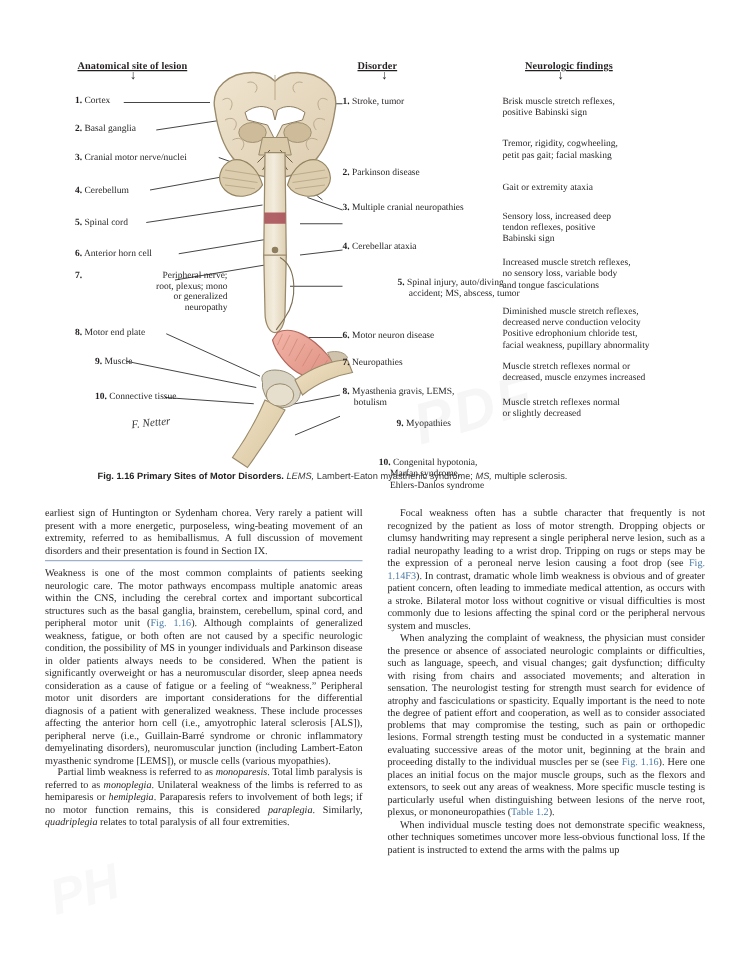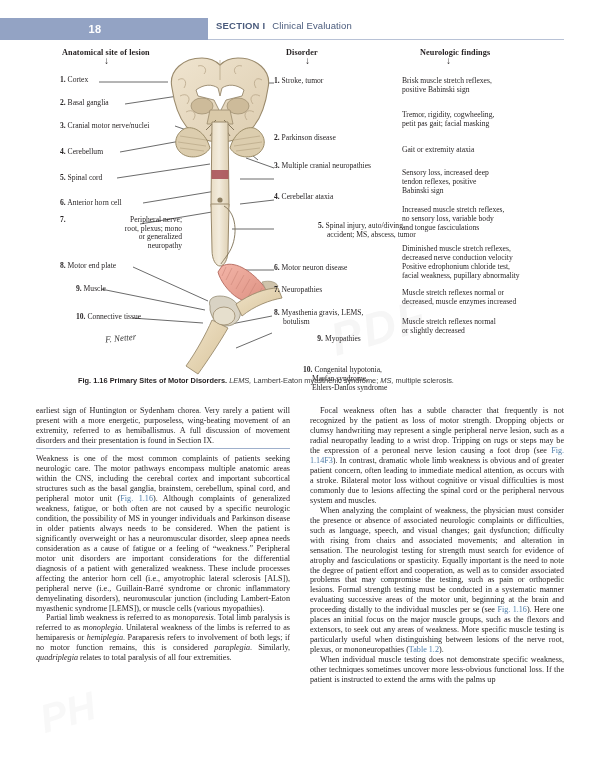--- a/index.html
+++ b/index.html
@@ -36,21 +36,21 @@
     position:absolute;left:208px;top:21px;width:356px;height:1.4px;
     background:#b8c2d6;
   }
 
   
   .figure{position:absolute;left:0;top:48px;width:600px;height:350px;}
 
   .col-head{
     font-family:"Liberation Serif",serif;
     font-weight:700;font-size:8.2px;color:#231f20;
-    text-align:center;letter-spacing:.1px;
+    text-align:center;letter-spacing:.1px;text-decoration:underline;
   }
   .col-arrow{
     font-family:"Liberation Sans",sans-serif;
     font-size:10px;line-height:8px;text-align:center;color:#231f20;
   }
 
   
   .col-left{position:absolute;left:60px;top:0;width:125px;}
   .col-left .col-head{text-align:left;padding-left:2px;}
   .col-left .col-arrow{text-align:left;padding-left:44px;}
@@ -135,29 +135,20 @@
     font-size:40px;font-weight:700;font-style:italic;
     color:rgba(150,150,150,.07);
     transform:rotate(-16deg);pointer-events:none;user-select:none;
   }
 </style>
 </head>
 <body>
 
 <div id="page">
 
-  <div class="header">
-    <div class="folio-block">
-      <div class="folio-num">18</div>
-    </div>
-    <div class="header-title">
-      <span class="sec">SECTION I</span><span class="sub">Clinical Evaluation</span>
-    </div>
-    <div class="header-rule"></div>
-  </div>
 
   <div class="figure">
 
     <svg class="leaders" viewBox="0 0 600 350">
       <g stroke="#1a1a1a" stroke-width="0.65" fill="none">
 
         <line x1="99" y1="34" x2="168" y2="34"></line>
         <line x1="125" y1="56" x2="178" y2="48"></line>
         <line x1="175" y1="78" x2="192" y2="84"></line>
         <line x1="120" y1="104" x2="186" y2="92"></line>

